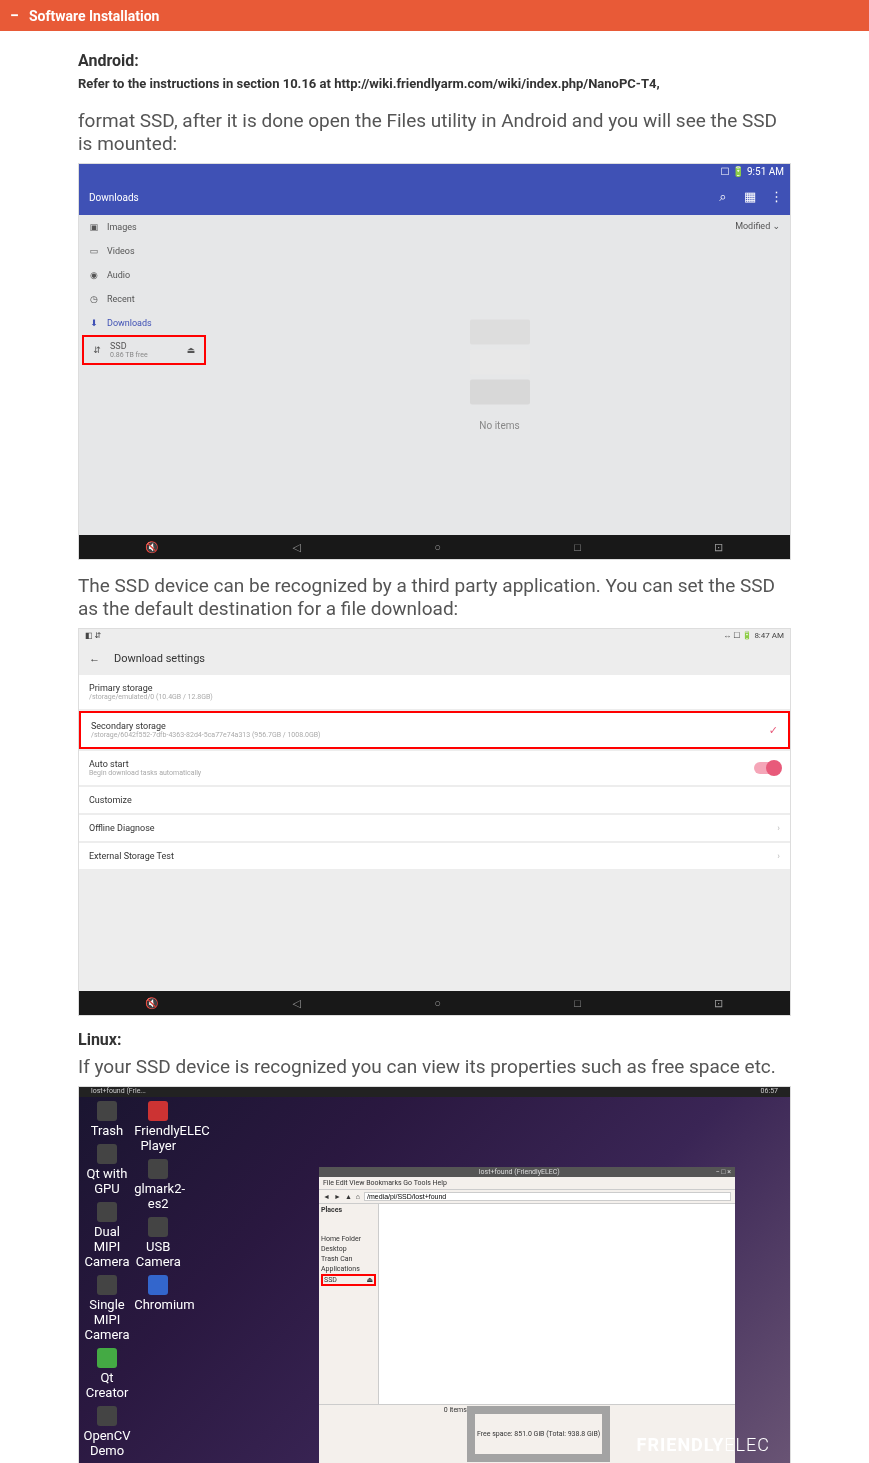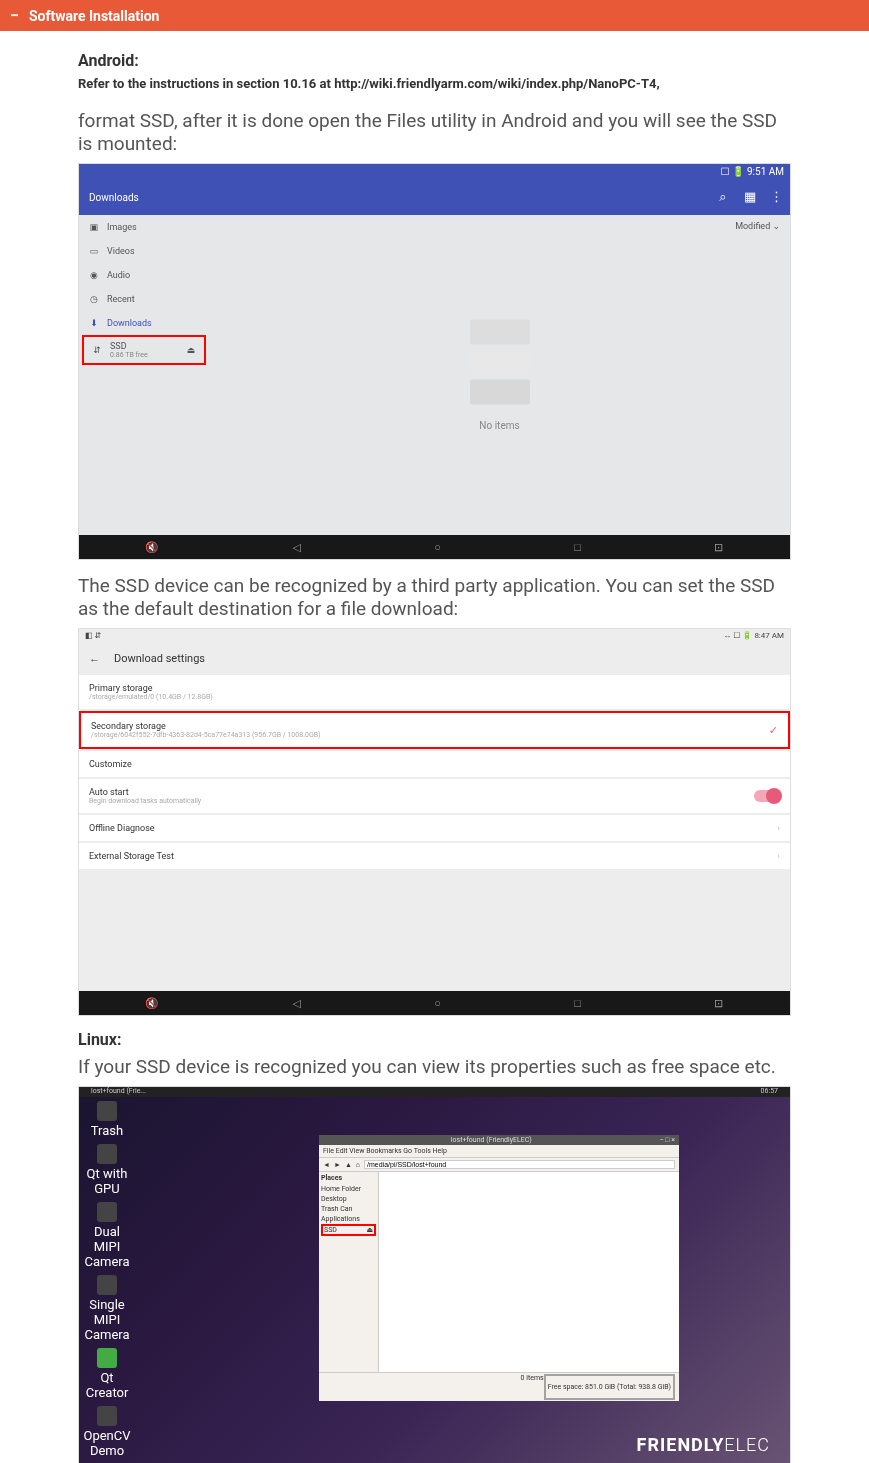--- a/index.html
+++ b/index.html
@@ -46,33 +46,33 @@
 
 .s3{background:linear-gradient(135deg,#1a1530 0%,#2a1840 30%,#3a2555 60%,#6a5575 100%);height:390px;position:relative;color:#fff}
 .s3-task{background:#222;height:10px;font-size:7px;color:#ccc;padding:0 12px;display:flex;justify-content:space-between}
 .s3-icons{position:absolute;left:4px;top:14px;font-size:13px;text-align:center}
 .s3-col{display:inline-block;vertical-align:top;width:48px}
 .s3-di{margin-bottom:6px}
 .s3-di .ic{width:20px;height:20px;background:#444;margin:0 auto 2px;border-radius:3px}
 .s3-di .ic.red{background:#c33}
 .s3-di .ic.blue{background:#36c}
 .s3-di .ic.grn{background:#4a4}
-.s3-win{position:absolute;left:240px;top:48px;width:360px;background:#f4f0ec;color:#333;font-size:7px}
+.s3-win{position:absolute;left:240px;top:80px;width:416px;background:#f4f0ec;color:#333;font-size:7px}
 .s3-wtitle{background:#555;color:#ddd;padding:1px 4px;font-size:7px;display:flex;justify-content:space-between}
 .s3-wmenu{padding:2px 4px;border-bottom:1px solid #ccc}
 .s3-wtool{padding:2px 4px;border-bottom:1px solid #ccc;display:flex;gap:4px;align-items:center}
 .s3-wtool input{font-size:7px;flex:1;padding:0 2px;border:1px solid #ccc}
 .s3-wbody{display:flex;height:200px}
 .s3-wside{width:60px;border-right:1px solid #ccc;padding:2px}
-.s3-wside .pl{font-weight:bold;margin-bottom:2px}
+.s3-wside .pl{font-weight:bold;margin-bottom:20px}
 .s3-wside .it{padding:1px 0}
 .s3-wside .ssd{border:2px solid red;padding:0 1px;display:flex;justify-content:space-between}
 .s3-wmain{flex:1;background:#fff}
-.s3-wstat{border-top:1px solid #ccc;padding:1px 4px;display:flex;justify-content:flex-end;font-size:7px}
-.s3-wstat .free{border:2px solid #a3a3a3;padding:7px 2px}
+.s3-wstat{border-top:1px solid #ccc;padding:1px 4px;display:flex;justify-content:center;font-size:7px}
+.s3-wstat .free{border:8px solid #a3a3a3;padding:16px 2px}
 .s3-brand{position:absolute;right:20px;bottom:20px;font-size:18px;font-weight:bold;letter-spacing:1px}
 .s3-brand .light{font-weight:300}
 .icon{display:inline-block;width:10px;text-align:center}
 </style>
 </head>
 <body>
 
 <div class="header-bar">
   <span class="minus">−</span>
   <span>Software Installation</span>
@@ -158,26 +158,26 @@
     </div>
     <div class="s2-row">
       <div>Primary storage</div>
       <div class="sub">/storage/emulated/0 (10.4GB / 12.8GB)</div>
     </div>
     <div class="s2-row sec">
       <div>Secondary storage</div>
       <div class="sub">/storage/6042f552-7dfb-4363-82d4-5ca77e74a313 (956.7GB / 1008.0GB)</div>
       <span class="check">✓</span>
     </div>
-    <div class="s2-row"><span>Customize</span></div>
     <div class="s2-row">
       <div>Auto start</div>
       <div class="sub">Begin download tasks automatically</div>
       <span class="toggle"></span>
     </div>
+    <div class="s2-row"><span>Customize</span></div>
     <div class="s2-row"><span>Offline Diagnose</span><span class="chev">›</span></div>
     <div class="s2-row"><span>External Storage Test</span><span class="chev">›</span></div>
     <div class="s2-space"></div>
     <div class="navbar">
       <span>🔇</span>
       <span>◁</span>
       <span>○</span>
       <span>□</span>
       <span>⊡</span>
     </div>
@@ -221,20 +221,38 @@
             <div class="ic"></div>
             <div>Terminator</div>
           </div>
         <div class="s3-di">
             <div class="ic"></div>
             <div>Htop</div>
           </div>
         <div class="s3-di">
             <div class="ic grn"></div>
             <div>Leafpad</div>
+          </div>
+      </div>
+      <div class="s3-col">
+        <div class="s3-di">
+            <div class="ic red"></div>
+            <div>FriendlyELEC Player</div>
+          </div>
+        <div class="s3-di">
+            <div class="ic"></div>
+            <div>glmark2-es2</div>
+          </div>
+        <div class="s3-di">
+            <div class="ic"></div>
+            <div>USB Camera</div>
+          </div>
+        <div class="s3-di">
+            <div class="ic blue"></div>
+            <div>Chromium</div>
           </div>
       </div>
     </div>
     <div class="s3-win">
       <div class="s3-wtitle">
           <span></span>
           <span>lost+found (FriendlyELEC)</span>
           <span>− □ ×</span>
         </div>
       <div class="s3-wmenu">File  Edit  View  Bookmarks  Go  Tools  Help</div>

